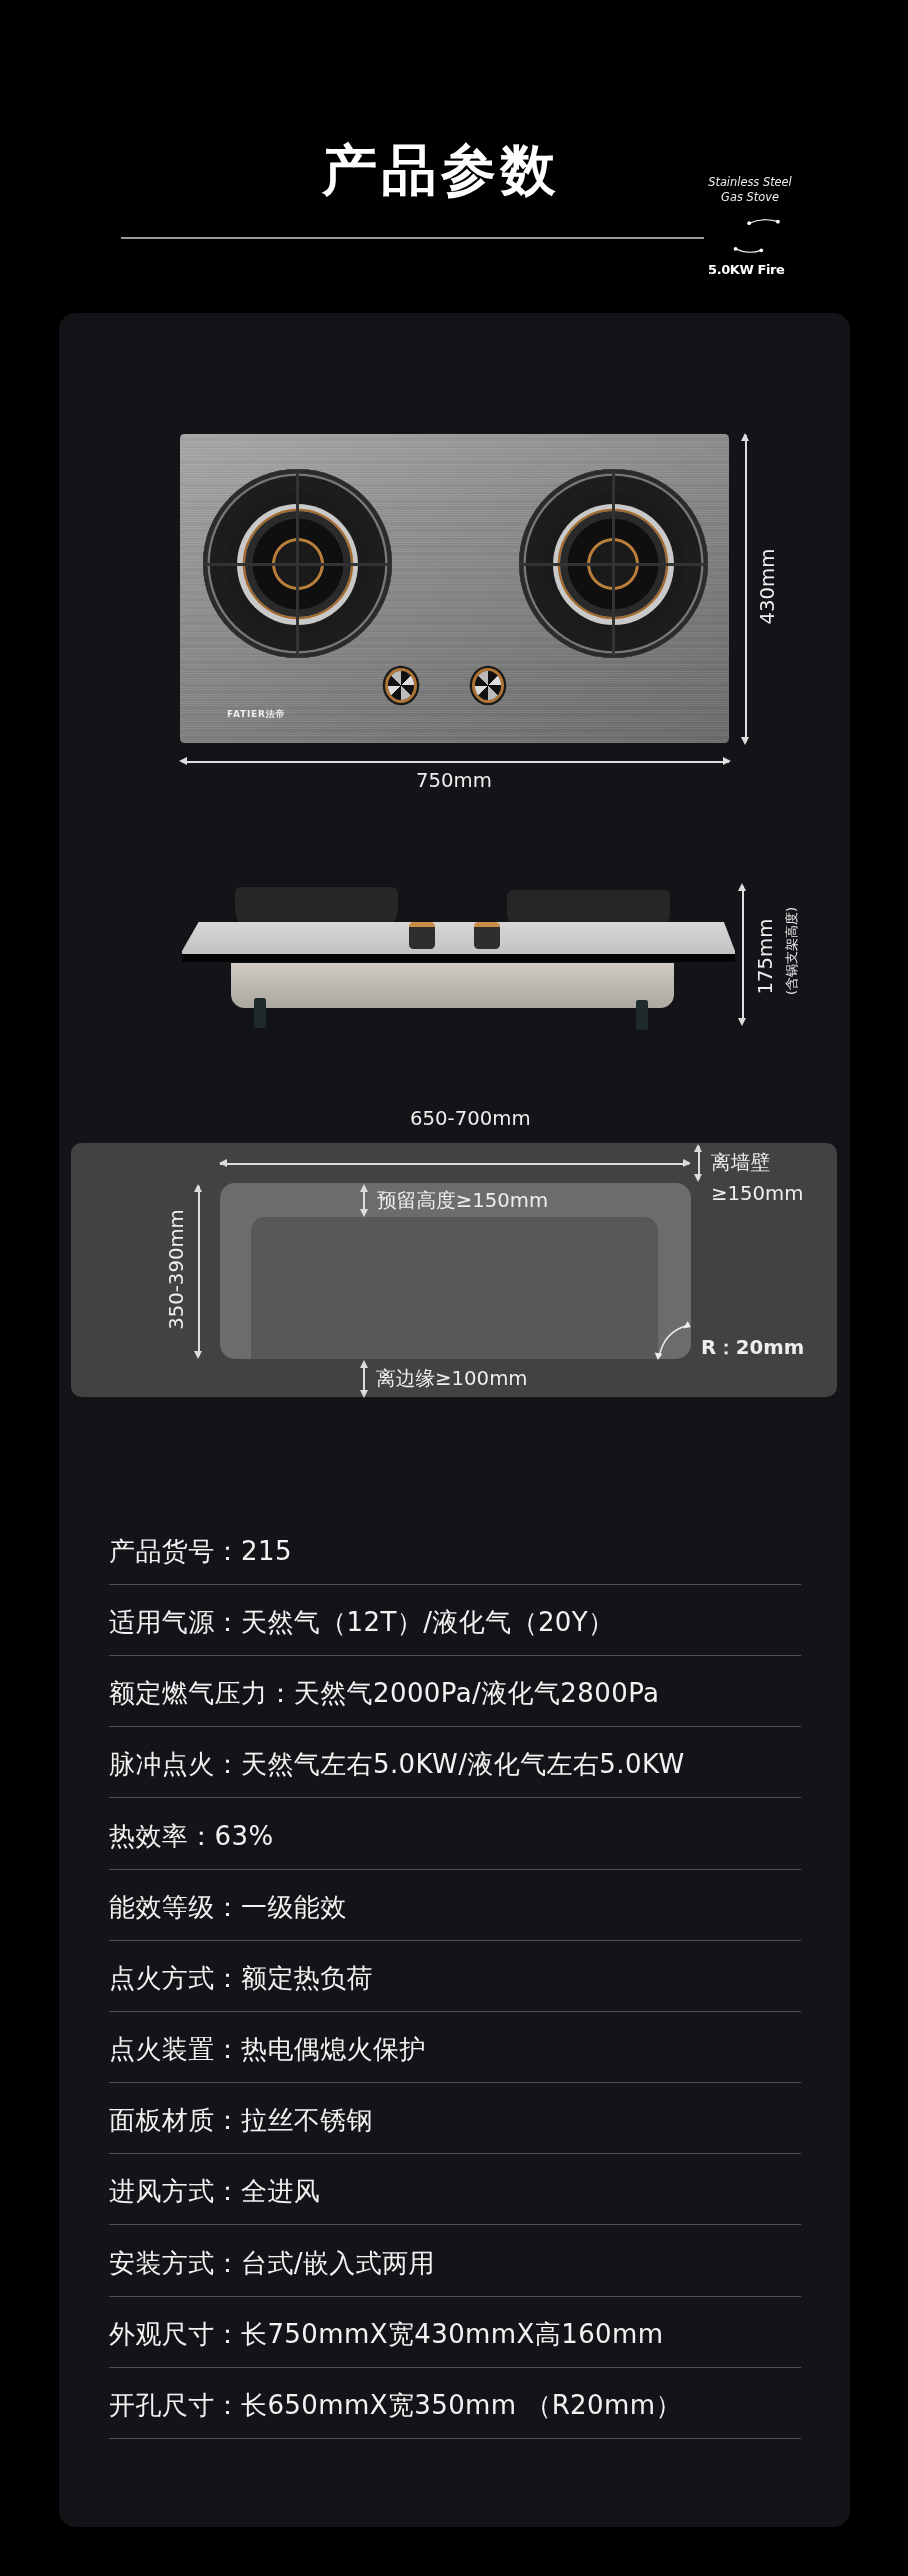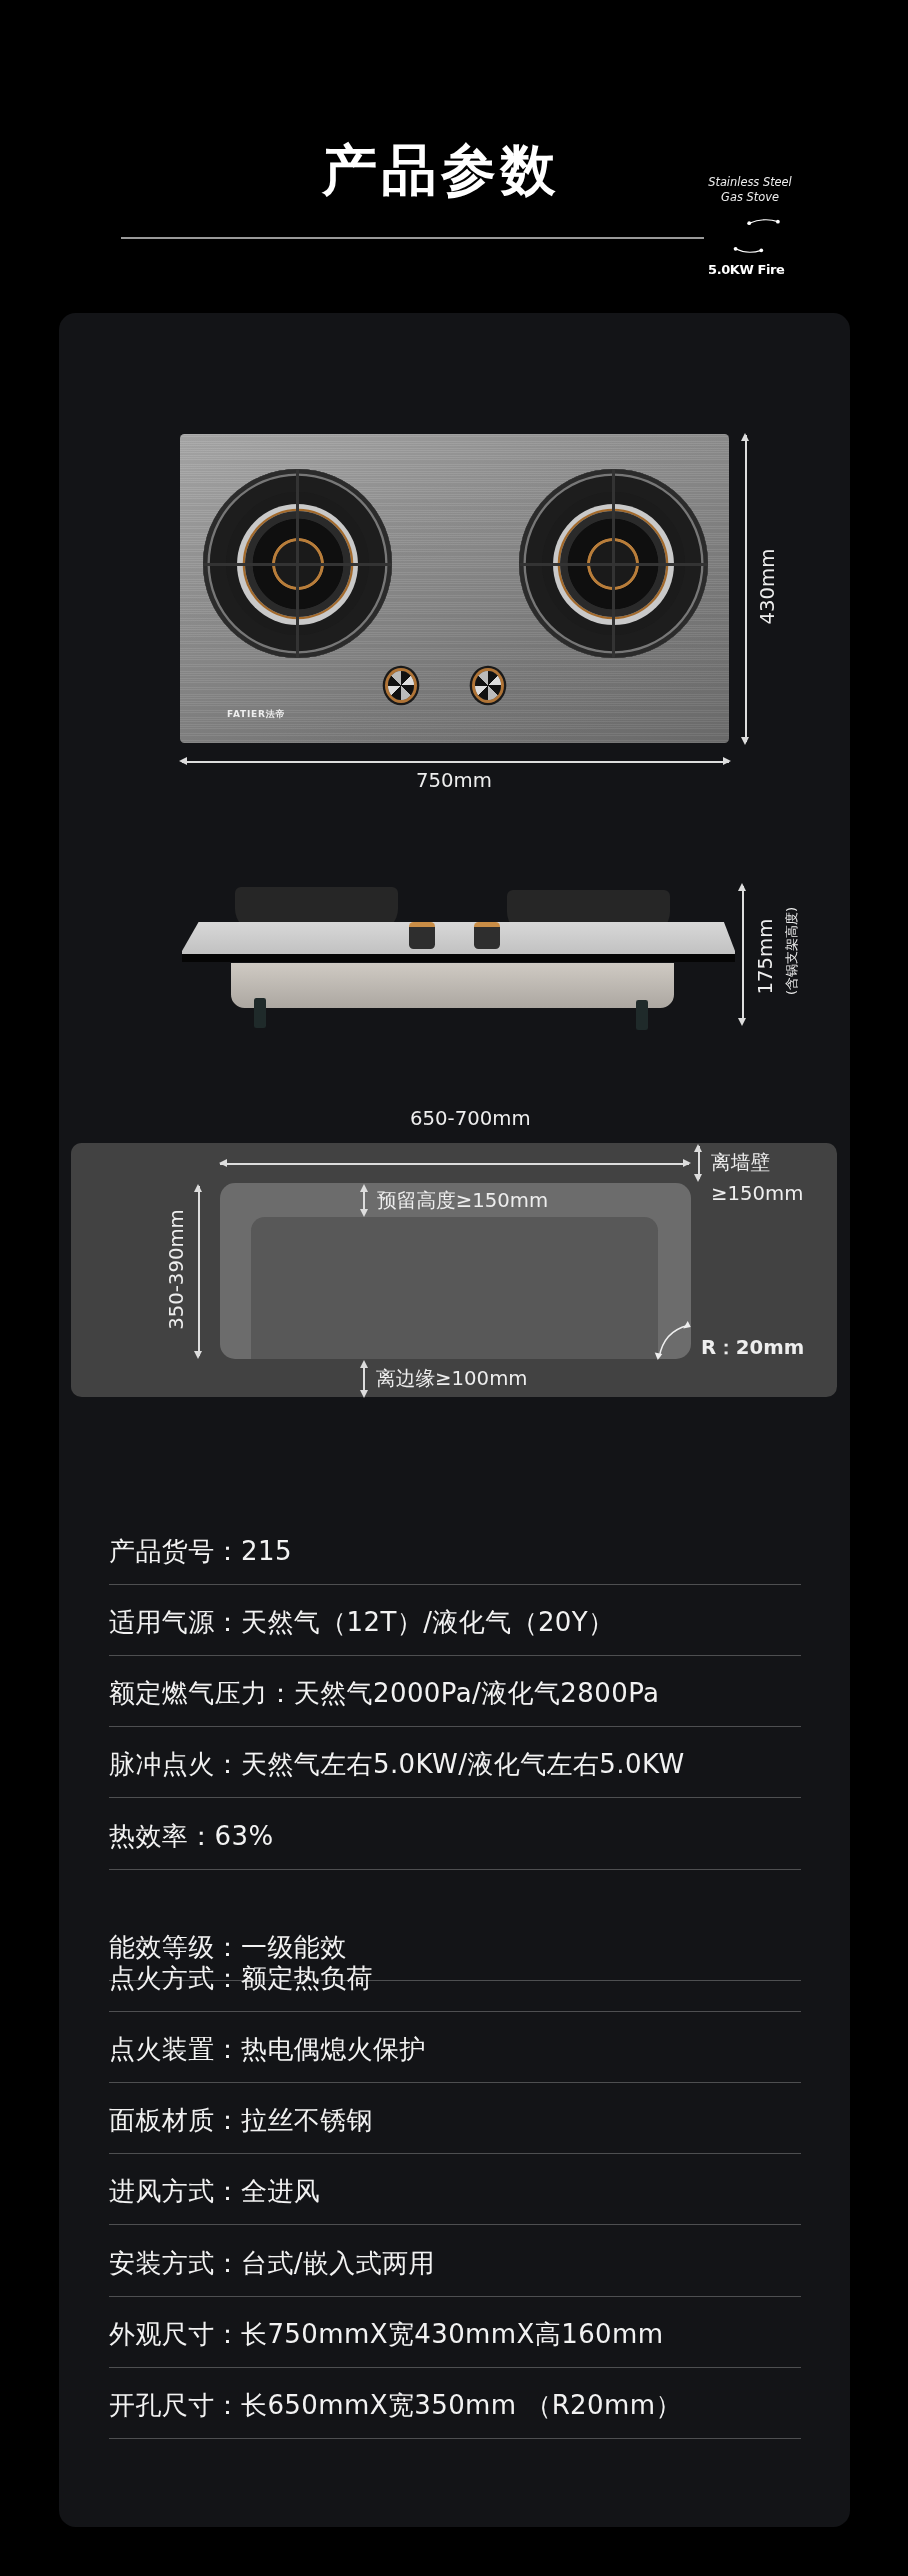--- a/index.html
+++ b/index.html
@@ -157,21 +157,21 @@
   </div>
 <div class="abs spec-row" style="top:1655px;">
     <span class="spec-text">额定燃气压力：天然气2000Pa/液化气2800Pa</span>
   </div>
 <div class="abs spec-row" style="top:1726px;">
     <span class="spec-text">脉冲点火：天然气左右5.0KW/液化气左右5.0KW</span>
   </div>
 <div class="abs spec-row" style="top:1798px;">
     <span class="spec-text">热效率：63%</span>
   </div>
-<div class="abs spec-row" style="top:1869px;margin-top:40px;">
+<div class="abs spec-row" style="top:1869px;">
     <span class="spec-text">能效等级：一级能效</span>
   </div>
 <div class="abs spec-row" style="top:1940px;">
     <span class="spec-text">点火方式：额定热负荷</span>
   </div>
 <div class="abs spec-row" style="top:2011px;">
     <span class="spec-text">点火装置：热电偶熄火保护</span>
   </div>
 <div class="abs spec-row" style="top:2082px;">
     <span class="spec-text">面板材质：拉丝不锈钢</span>

